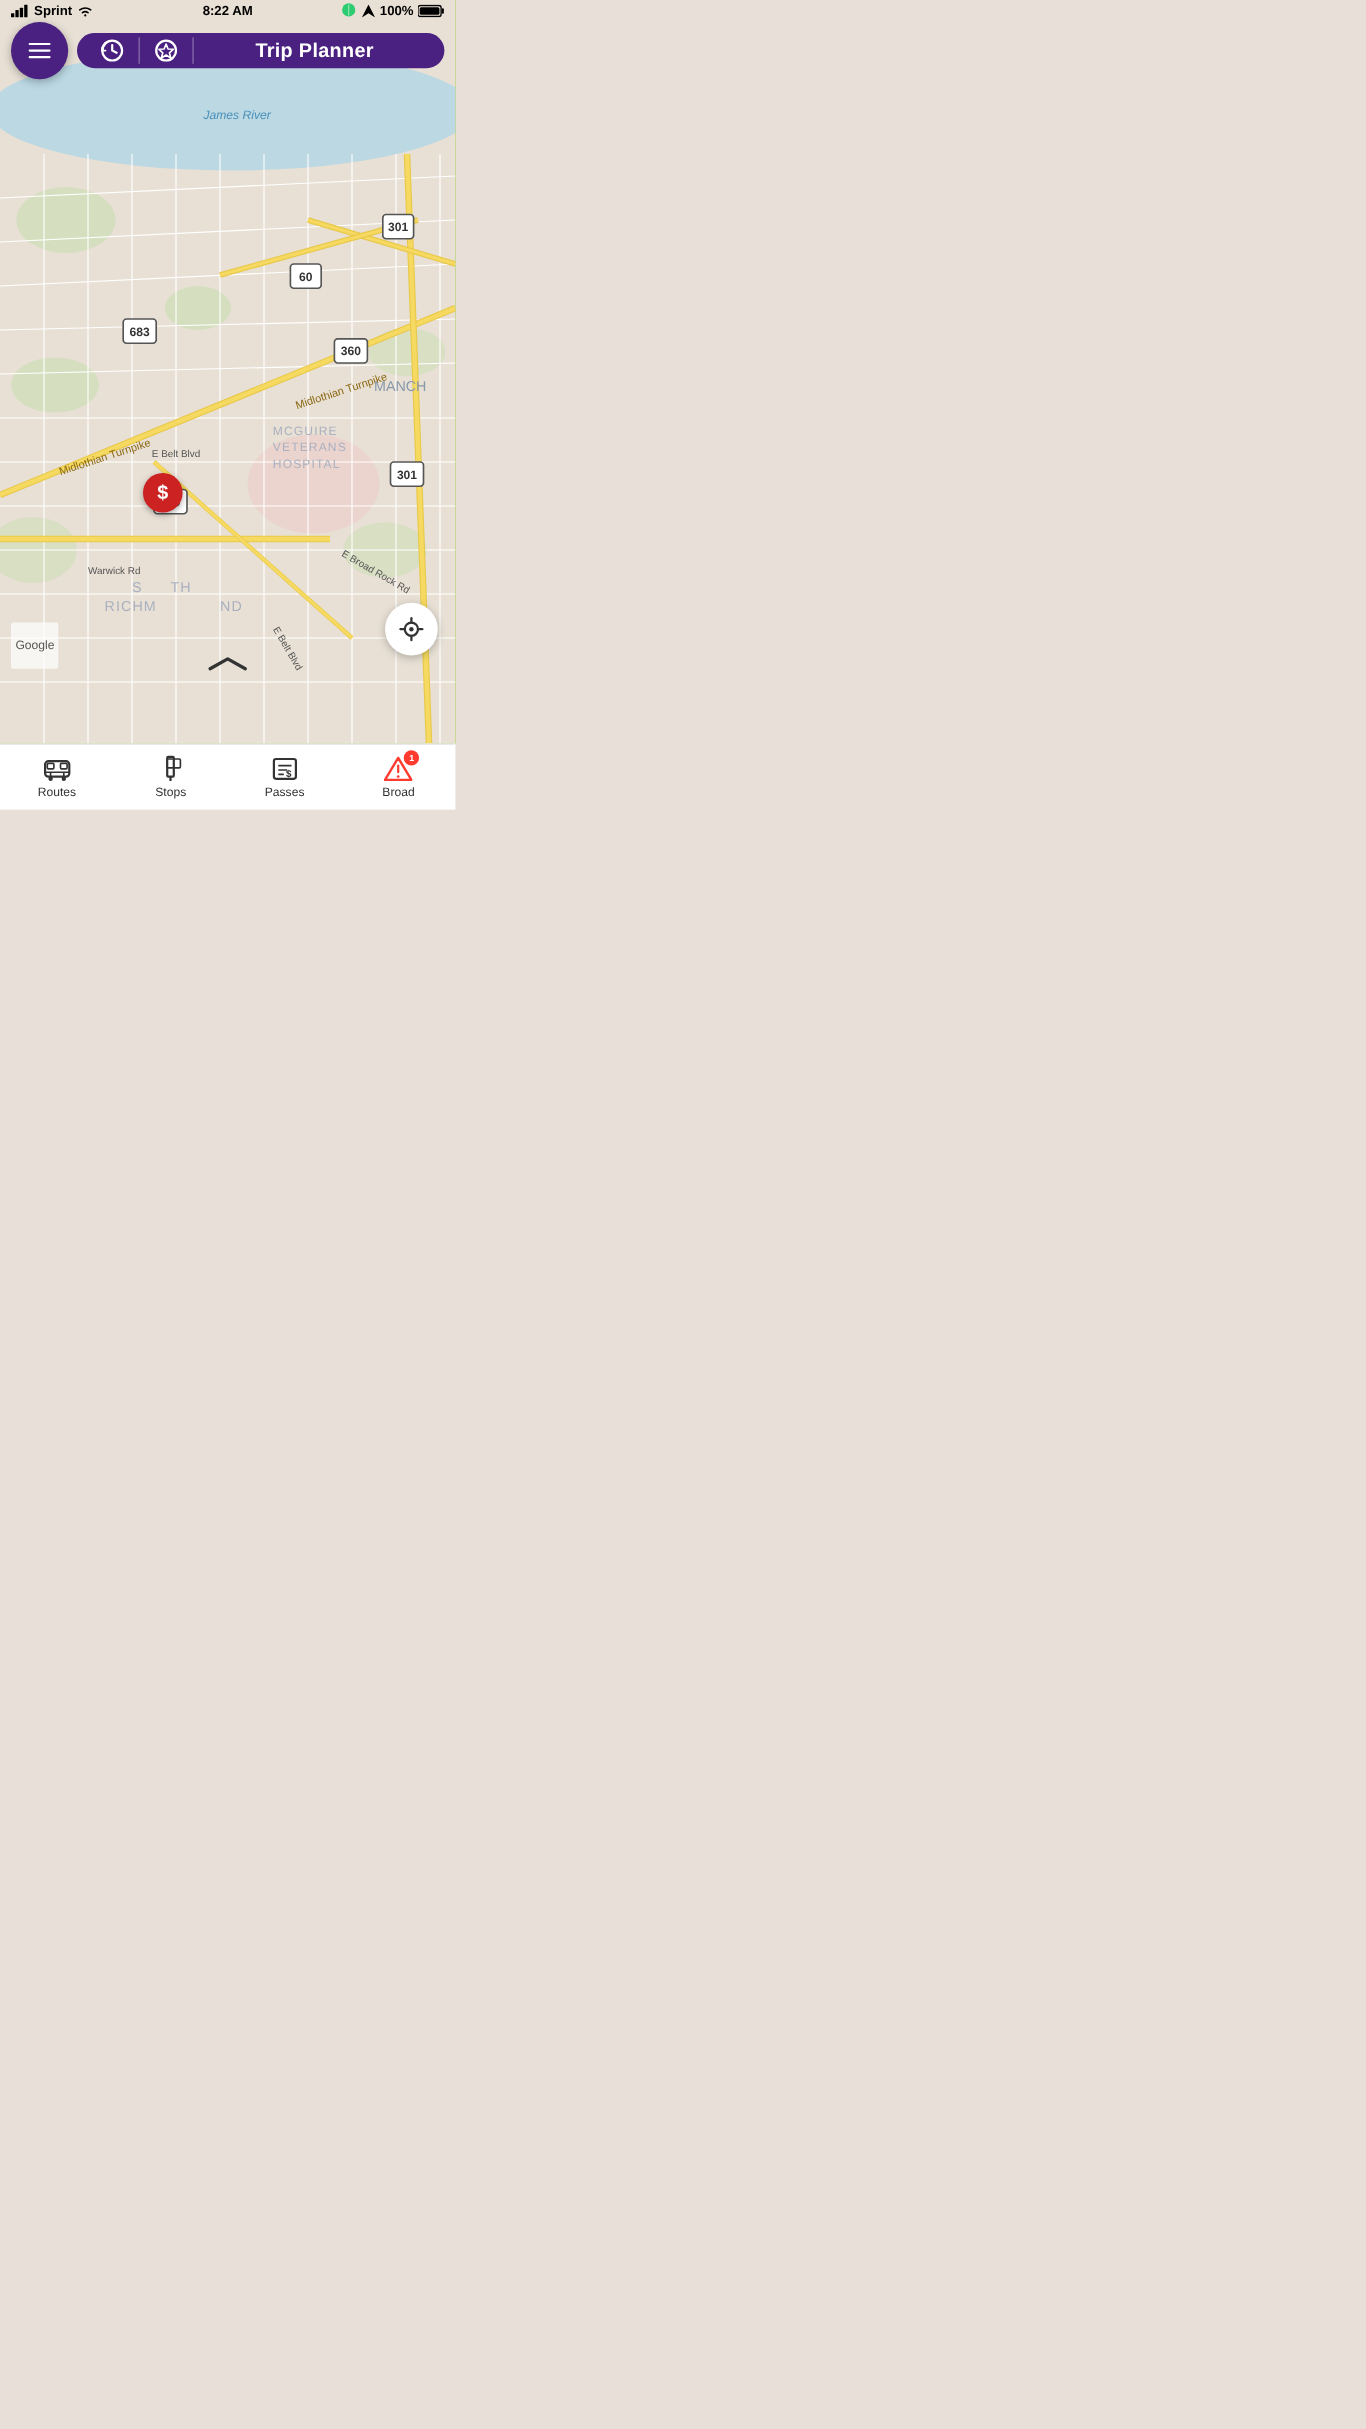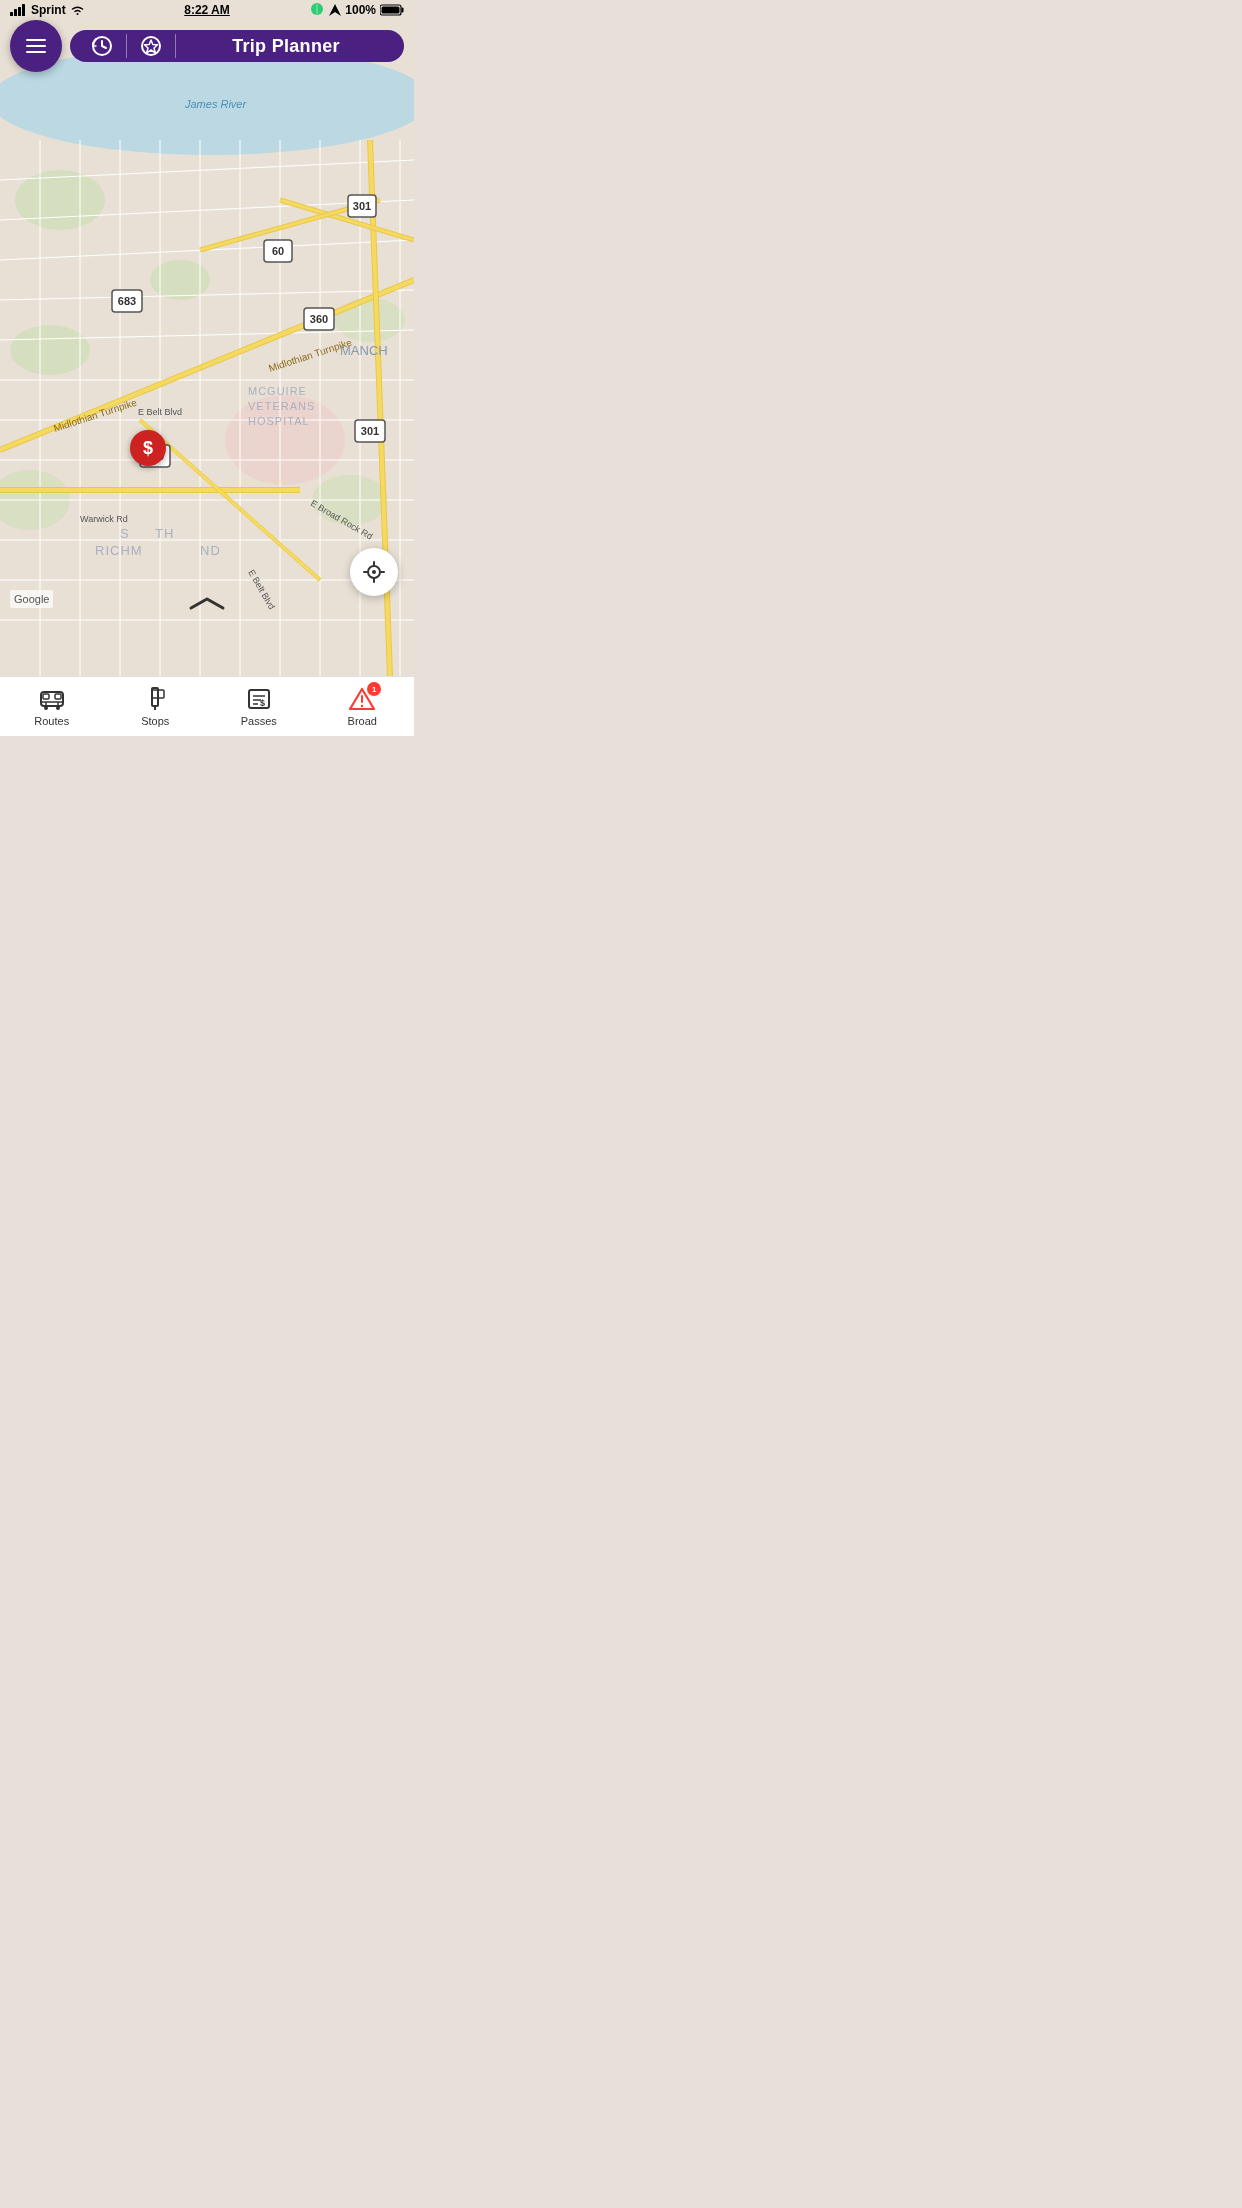--- a/index.html
+++ b/index.html
@@ -24,21 +24,21 @@
       display: flex;
       justify-content: space-between;
       align-items: center;
       padding: 0 10px;
       z-index: 100;
       font-size: 12px;
       font-weight: 600;
       color: #000;
     }
     .status-left { display: flex; align-items: center; gap: 4px; }
-    .status-center { position: absolute; left: 50%; transform: translateX(-50%); text-decoration: underline; }
+    .status-center { position: absolute; left: 50%; transform: translateX(-50%); }
     .status-right { display: flex; align-items: center; gap: 4px; margin-left: auto; }
 
     
     .map-container {
       position: absolute;
       top: 0;
       left: 0;
       right: 0;
       bottom: 60px;
       overflow: hidden;
@@ -176,21 +176,21 @@
     
     .google-logo {
       position: absolute;
       bottom: 68px;
       left: 10px;
       z-index: 150;
       font-size: 11px;
       color: #555;
       font-weight: 500;
       background: rgba(255,255,255,0.7);
-      padding: 3px 4px;
+      padding: 15px 4px;
       border-radius: 2px;
     }
 
     
     .bottom-nav {
       position: absolute;
       bottom: 0;
       left: 0;
       right: 0;
       height: 60px;

